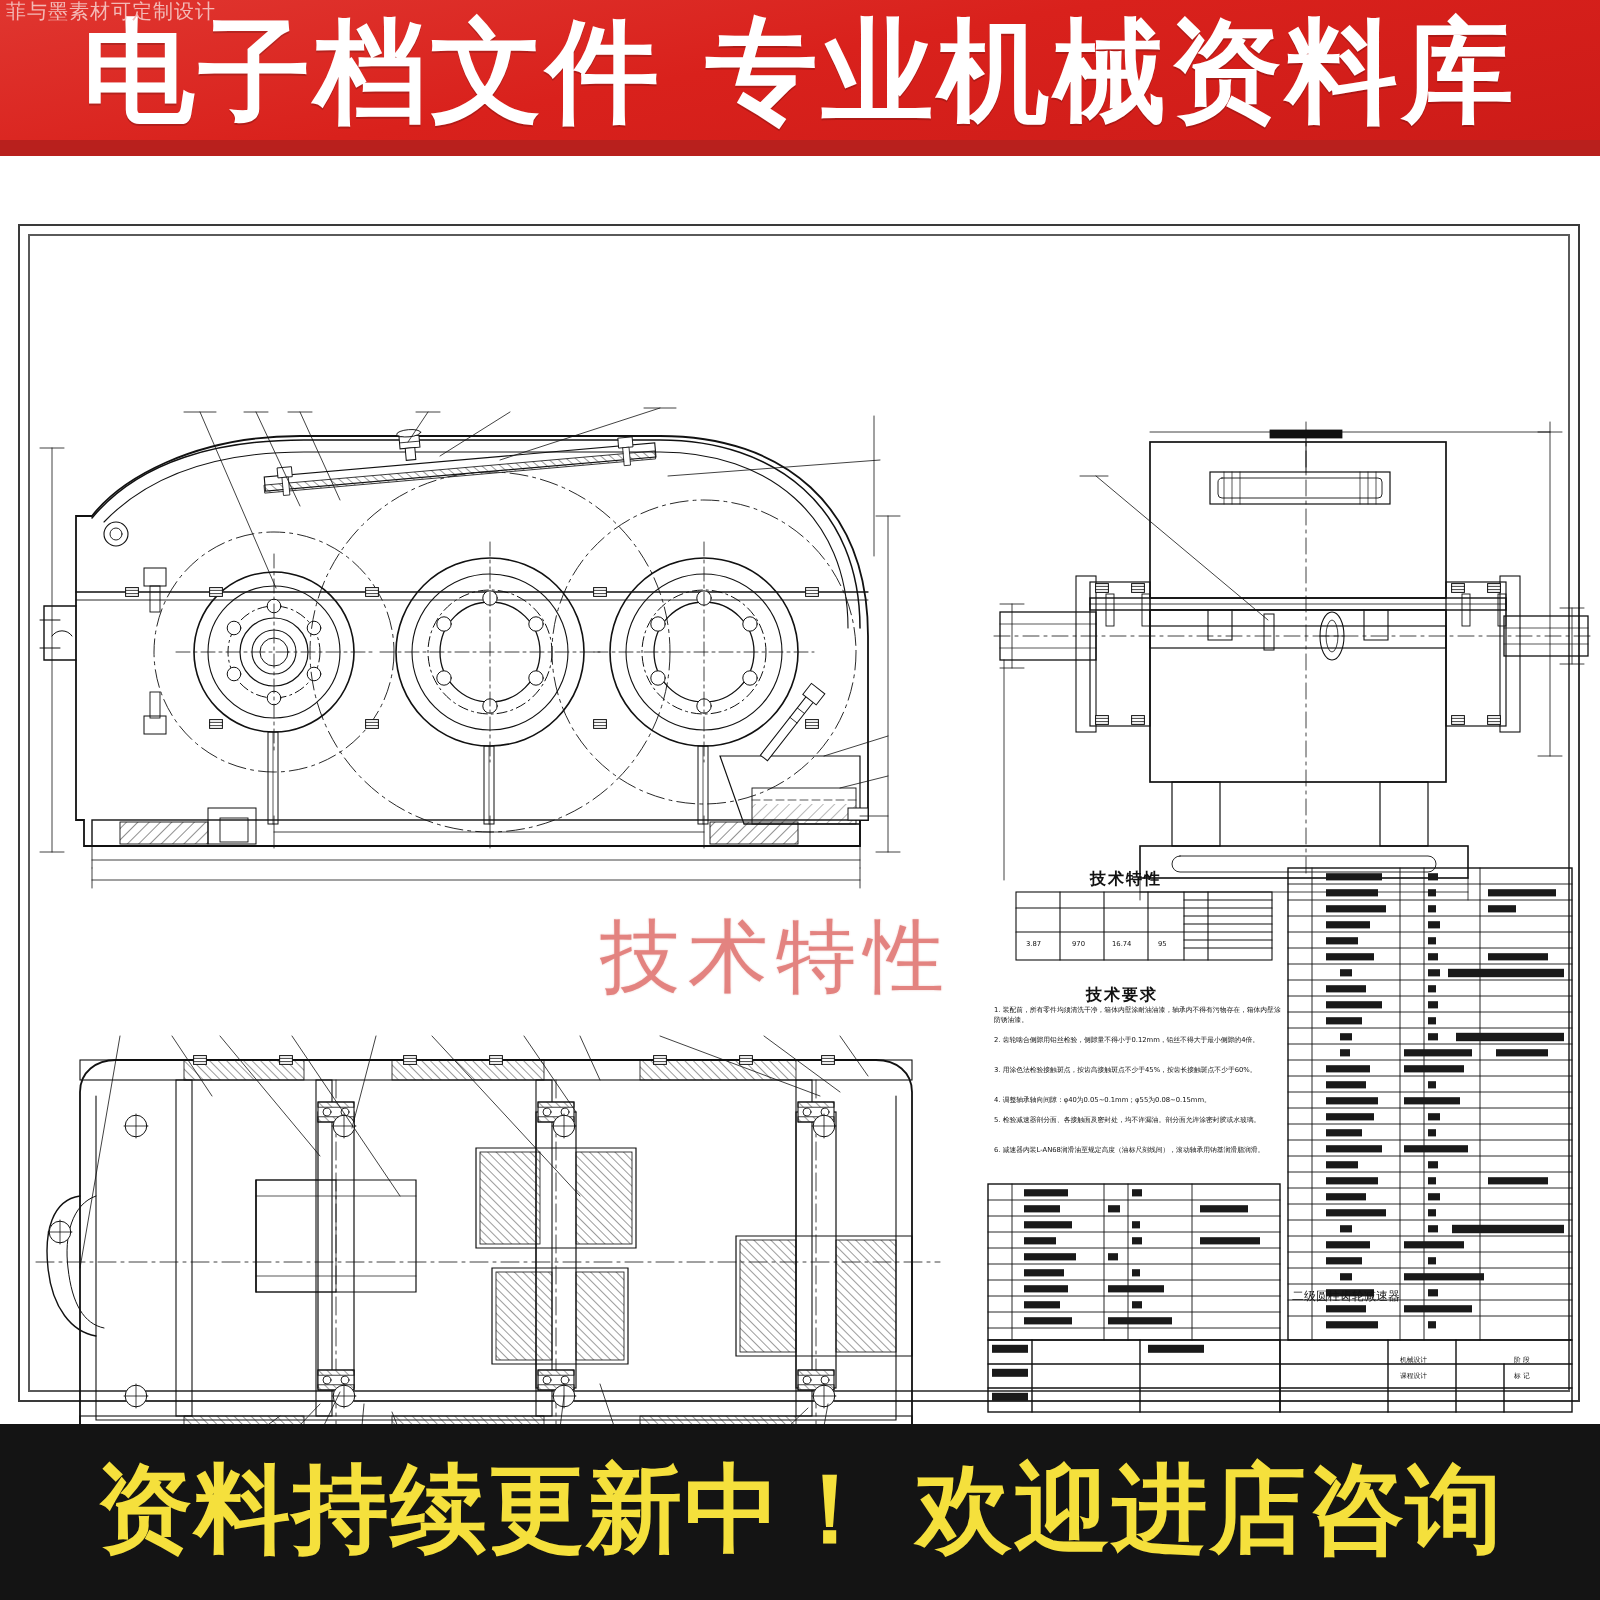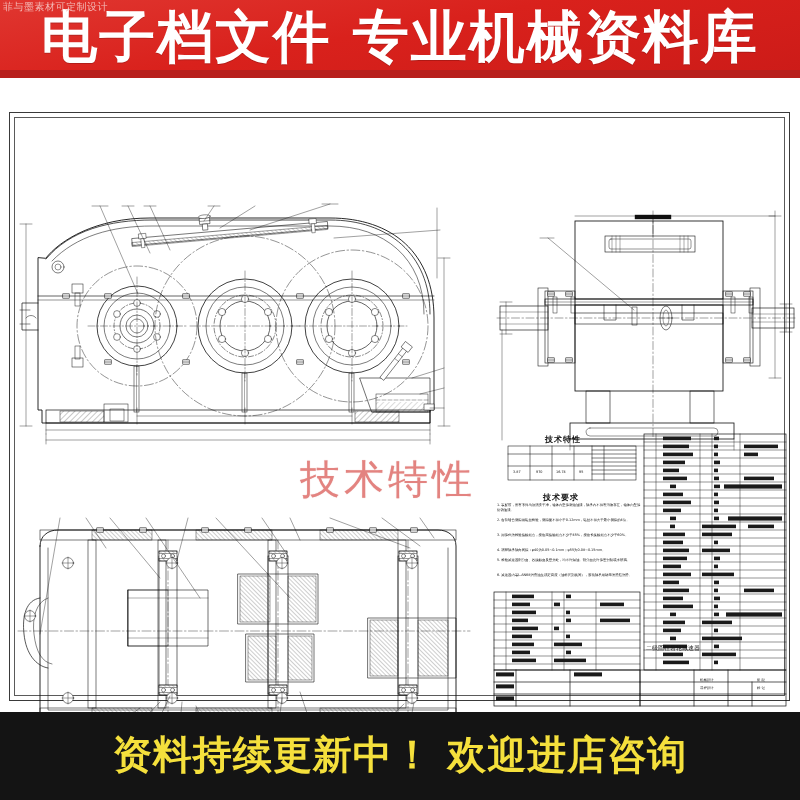--- a/index.html
+++ b/index.html
@@ -20,21 +20,21 @@
      letter-spacing:2px;white-space:nowrap;z-index:4;
      font-family:"DejaVu Sans",sans-serif;
      text-shadow:0 1px 0 rgba(0,0,0,.18);}
   .top-underline{position:absolute;left:0;top:70px;width:800px;height:8px;
      background:#b8201d;}
 
   
   .bottom-banner{position:absolute;left:0;top:712px;width:800px;height:88px;
      background:#141414;overflow:hidden;}
   .bottom-title{position:absolute;left:0;top:14px;width:800px;text-align:center;
-     font-size:39px;line-height:58px;color:#f5e03c;font-weight:bold;
+     font-size:48px;line-height:58px;color:#f5e03c;font-weight:bold;
      letter-spacing:1px;white-space:nowrap;
      font-family:"DejaVu Sans",sans-serif;}
 
   
   .sheet{position:absolute;left:0;top:78px;width:800px;height:634px;background:#fff;}
   .frame-outer{position:absolute;left:9px;top:34px;width:779px;height:587px;
      border:1.6px solid #3a3a3a;background:#fff;}
   .frame-inner{position:absolute;left:4px;top:4px;right:4px;bottom:4px;
      border:.8px solid #5a5a5a;}
 

